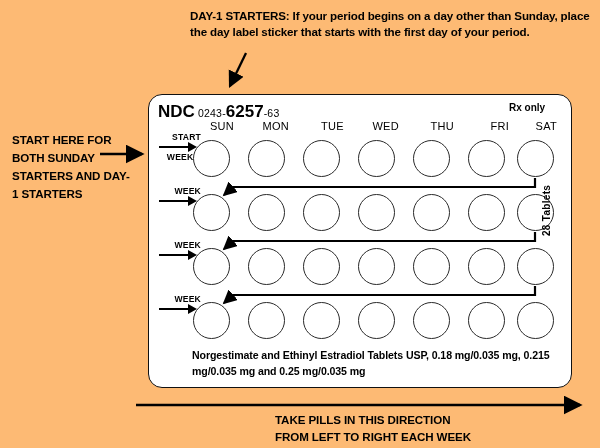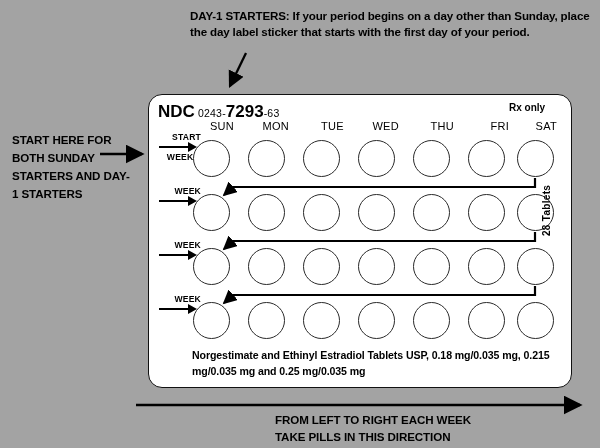--- a/index.html
+++ b/index.html
@@ -10,21 +10,21 @@
   }
   body {
     font-family: "Liberation Sans", sans-serif;
     color: #000000;
   }
   #stage {
     position: relative;
     width: 600px;
     height: 448px;
     overflow: hidden;
-    background: #a3a3a3;
+    background: #fdba74;
   }
   .abs { position: absolute; }
 
   
   #day1-note {
     left: 190px;
     top: 8px;
     width: 400px;
     font-size: 11.6px;
     font-weight: bold;
@@ -166,21 +166,21 @@
 
 <div id="stage">
 
   <div class="abs" id="day1-note">DAY-1 STARTERS: If your period begins on a day other than Sunday, place the day label sticker that starts with the first day of your period.</div>
 
   <div class="abs" id="start-here-note">START HERE FOR BOTH SUNDAY STARTERS AND DAY-1 STARTERS</div>
 
   <div class="abs" id="panel"></div>
 
   <div class="abs" id="ndc">
-    <span class="mid">NDC</span><span class="small">&nbsp;</span><span class="small">0243-</span><span class="mid">7293</span><span class="small">-63</span>
+    <span class="mid">NDC</span><span class="small">&nbsp;</span><span class="small">0243-</span><span class="mid">6257</span><span class="small">-63</span>
   </div>
 
   <div class="abs" id="rxonly">Rx only</div>
 
   <div class="abs daylabel" style="left:190px;">SUN</div>
   <div class="abs daylabel" style="left:245px;">MON</div>
   <div class="abs daylabel" style="left:300px;">TUE</div>
   <div class="abs daylabel" style="left:355px;">WED</div>
   <div class="abs daylabel" style="left:410px;">THU</div>
   <div class="abs daylabel" style="left:465px;">FRI</div>
@@ -236,22 +236,22 @@
       <div class="abs pill" style="left: 413px; top: 302px;"></div>
       <div class="abs pill" style="left: 468px; top: 302px;"></div>
       <div class="abs pill" style="left: 517px; top: 302px;"></div>
     </div>
 
   <div class="abs" id="tablets">28 Tablets</div>
 
   <div class="abs" id="drugname">Norgestimate and Ethinyl Estradiol Tablets USP, 0.18 mg/0.035 mg, 0.215 mg/0.035 mg and 0.25 mg/0.035 mg</div>
 
   <div class="abs" id="bottom-caption">
+    <div>TAKE PILLS IN THIS DIRECTION</div>
     <div>FROM LEFT TO RIGHT EACH WEEK</div>
-    <div>TAKE PILLS IN THIS DIRECTION</div>
   </div>
 
   <svg class="overlay" viewBox="0 0 600 448">
     <defs>
       <marker id="ah" markerWidth="7" markerHeight="7" refX="5.6" refY="3.2" orient="auto">
         <path d="M0,0 L6.4,3.2 L0,6.4 z" fill="#000"></path>
       </marker>
       <marker id="ah-big" markerWidth="8" markerHeight="8" refX="6.2" refY="3.6" orient="auto">
         <path d="M0,0 L7.2,3.6 L0,7.2 z" fill="#000"></path>
       </marker>

